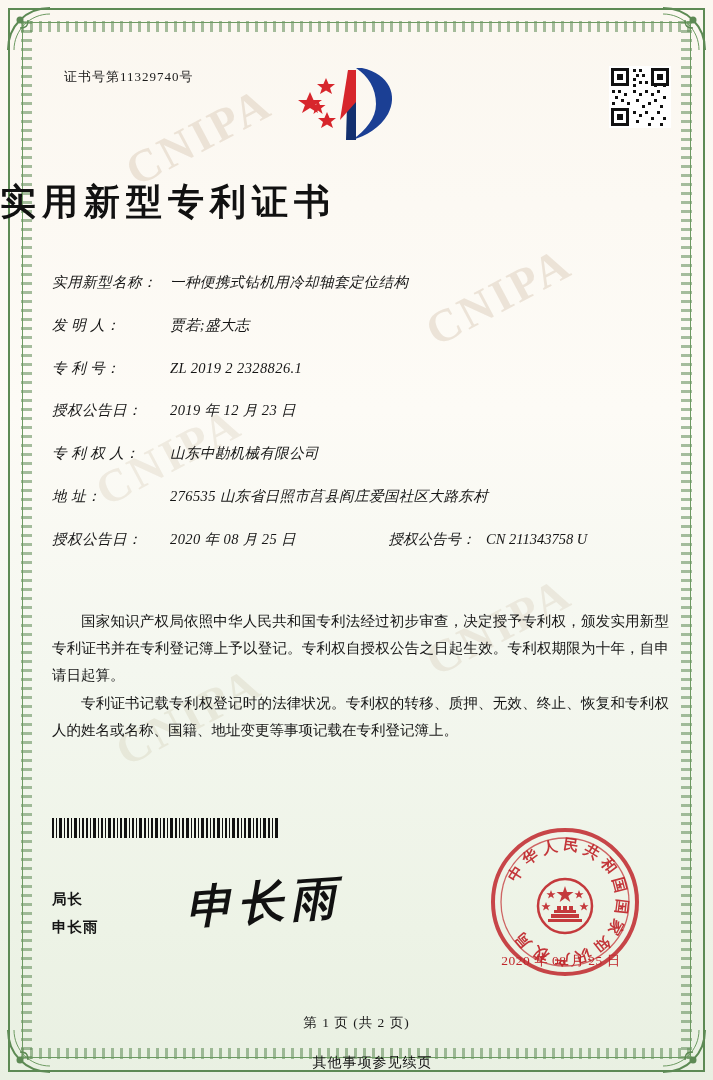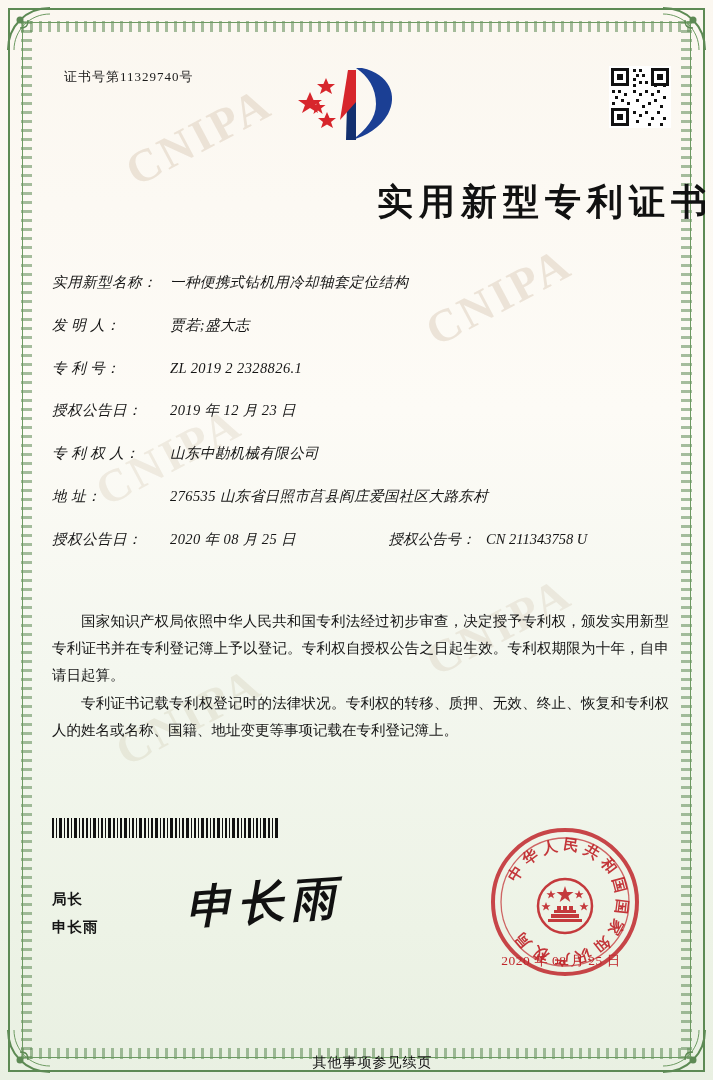--- a/index.html
+++ b/index.html
@@ -103,21 +103,21 @@
     top: 68px;
     font-size: 13px;
     color: #1b1b1b;
     letter-spacing: 1px;
   }
 
   .title {
     position: absolute;
     left: 0; right: 0;
     top: 178px;
-    text-align: right;
+    text-align: left;
     font-size: 36px;
     font-weight: bold;
     letter-spacing: 6px;
     color: #111;
     font-family: "Liberation Serif", "DejaVu Serif", serif;
   }
 
   .fields {
     position: absolute;
     left: 52px;
@@ -519,15 +519,16 @@
           <rect x="68" y="80" width="4" height="5"></rect>
           <rect x="74" y="80" width="4" height="5"></rect>
           <rect x="80" y="80" width="4" height="5"></rect>
           <rect x="59" y="93" width="34" height="3"></rect>
         </g>
       </g>
     </svg>
   </div>
   <div class="seal-date">2020 年 08 月 25 日</div>
 
+  <div class="page-num">第 1 页 (共 2 页)</div>
   <div class="footer-note">其他事项参见续页</div>
 
 </div>
 
 </body></html>

